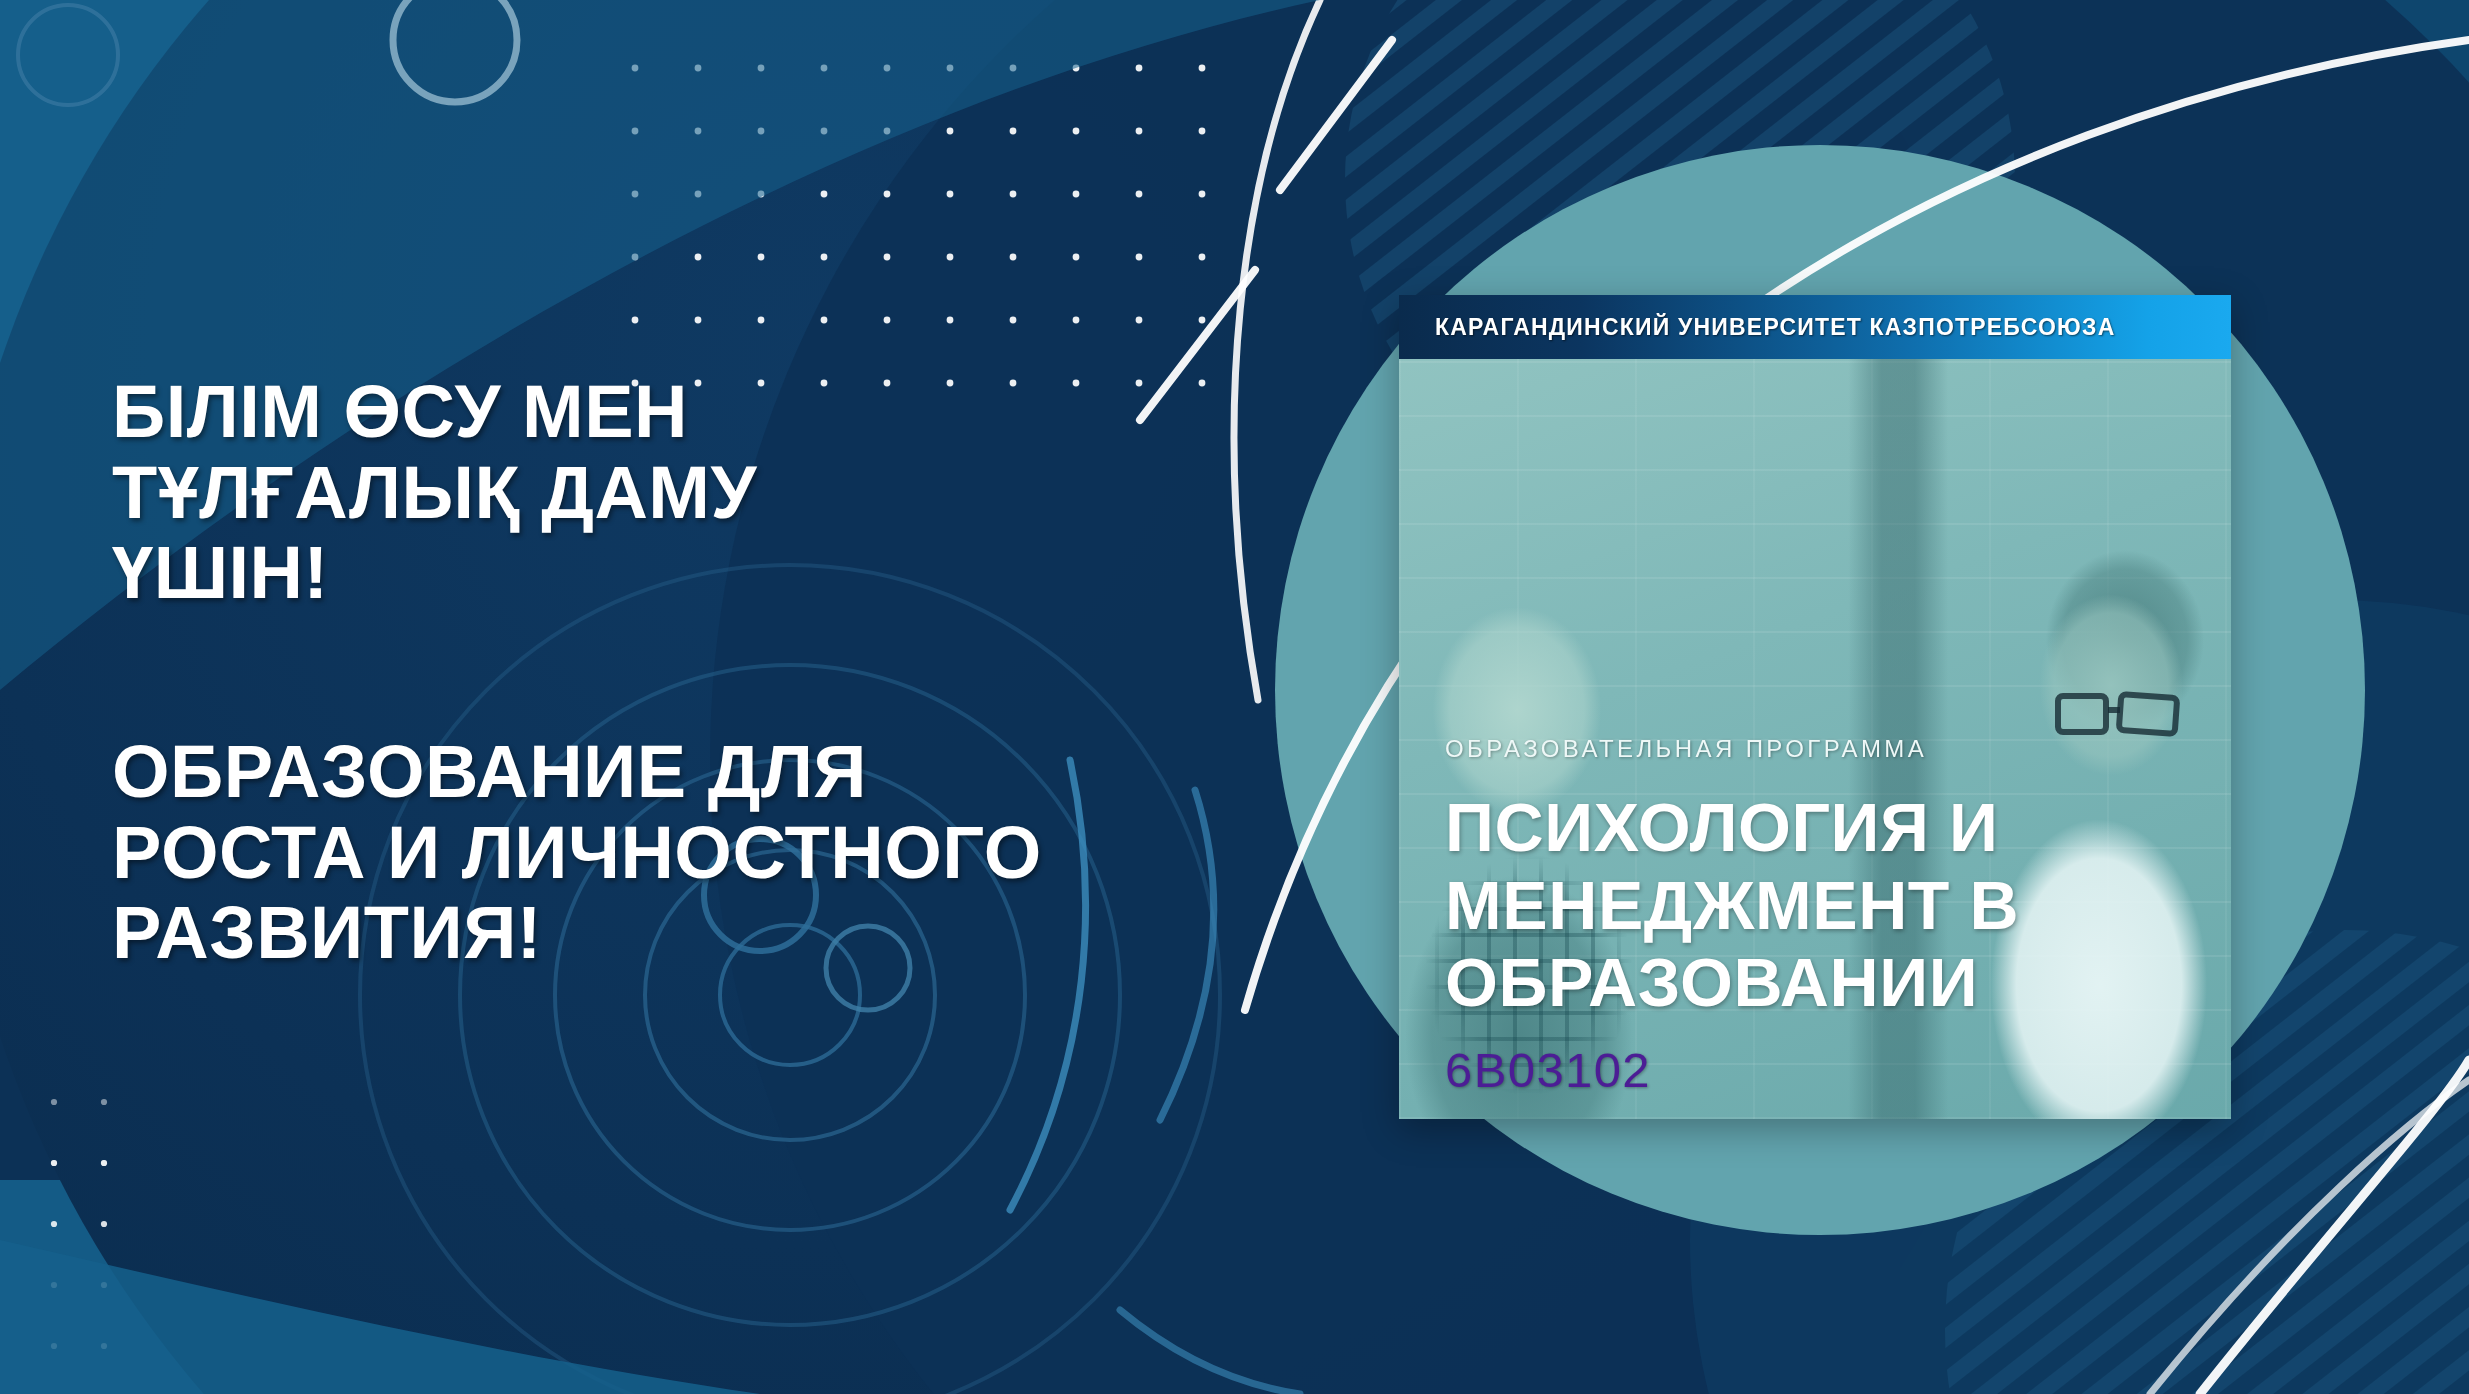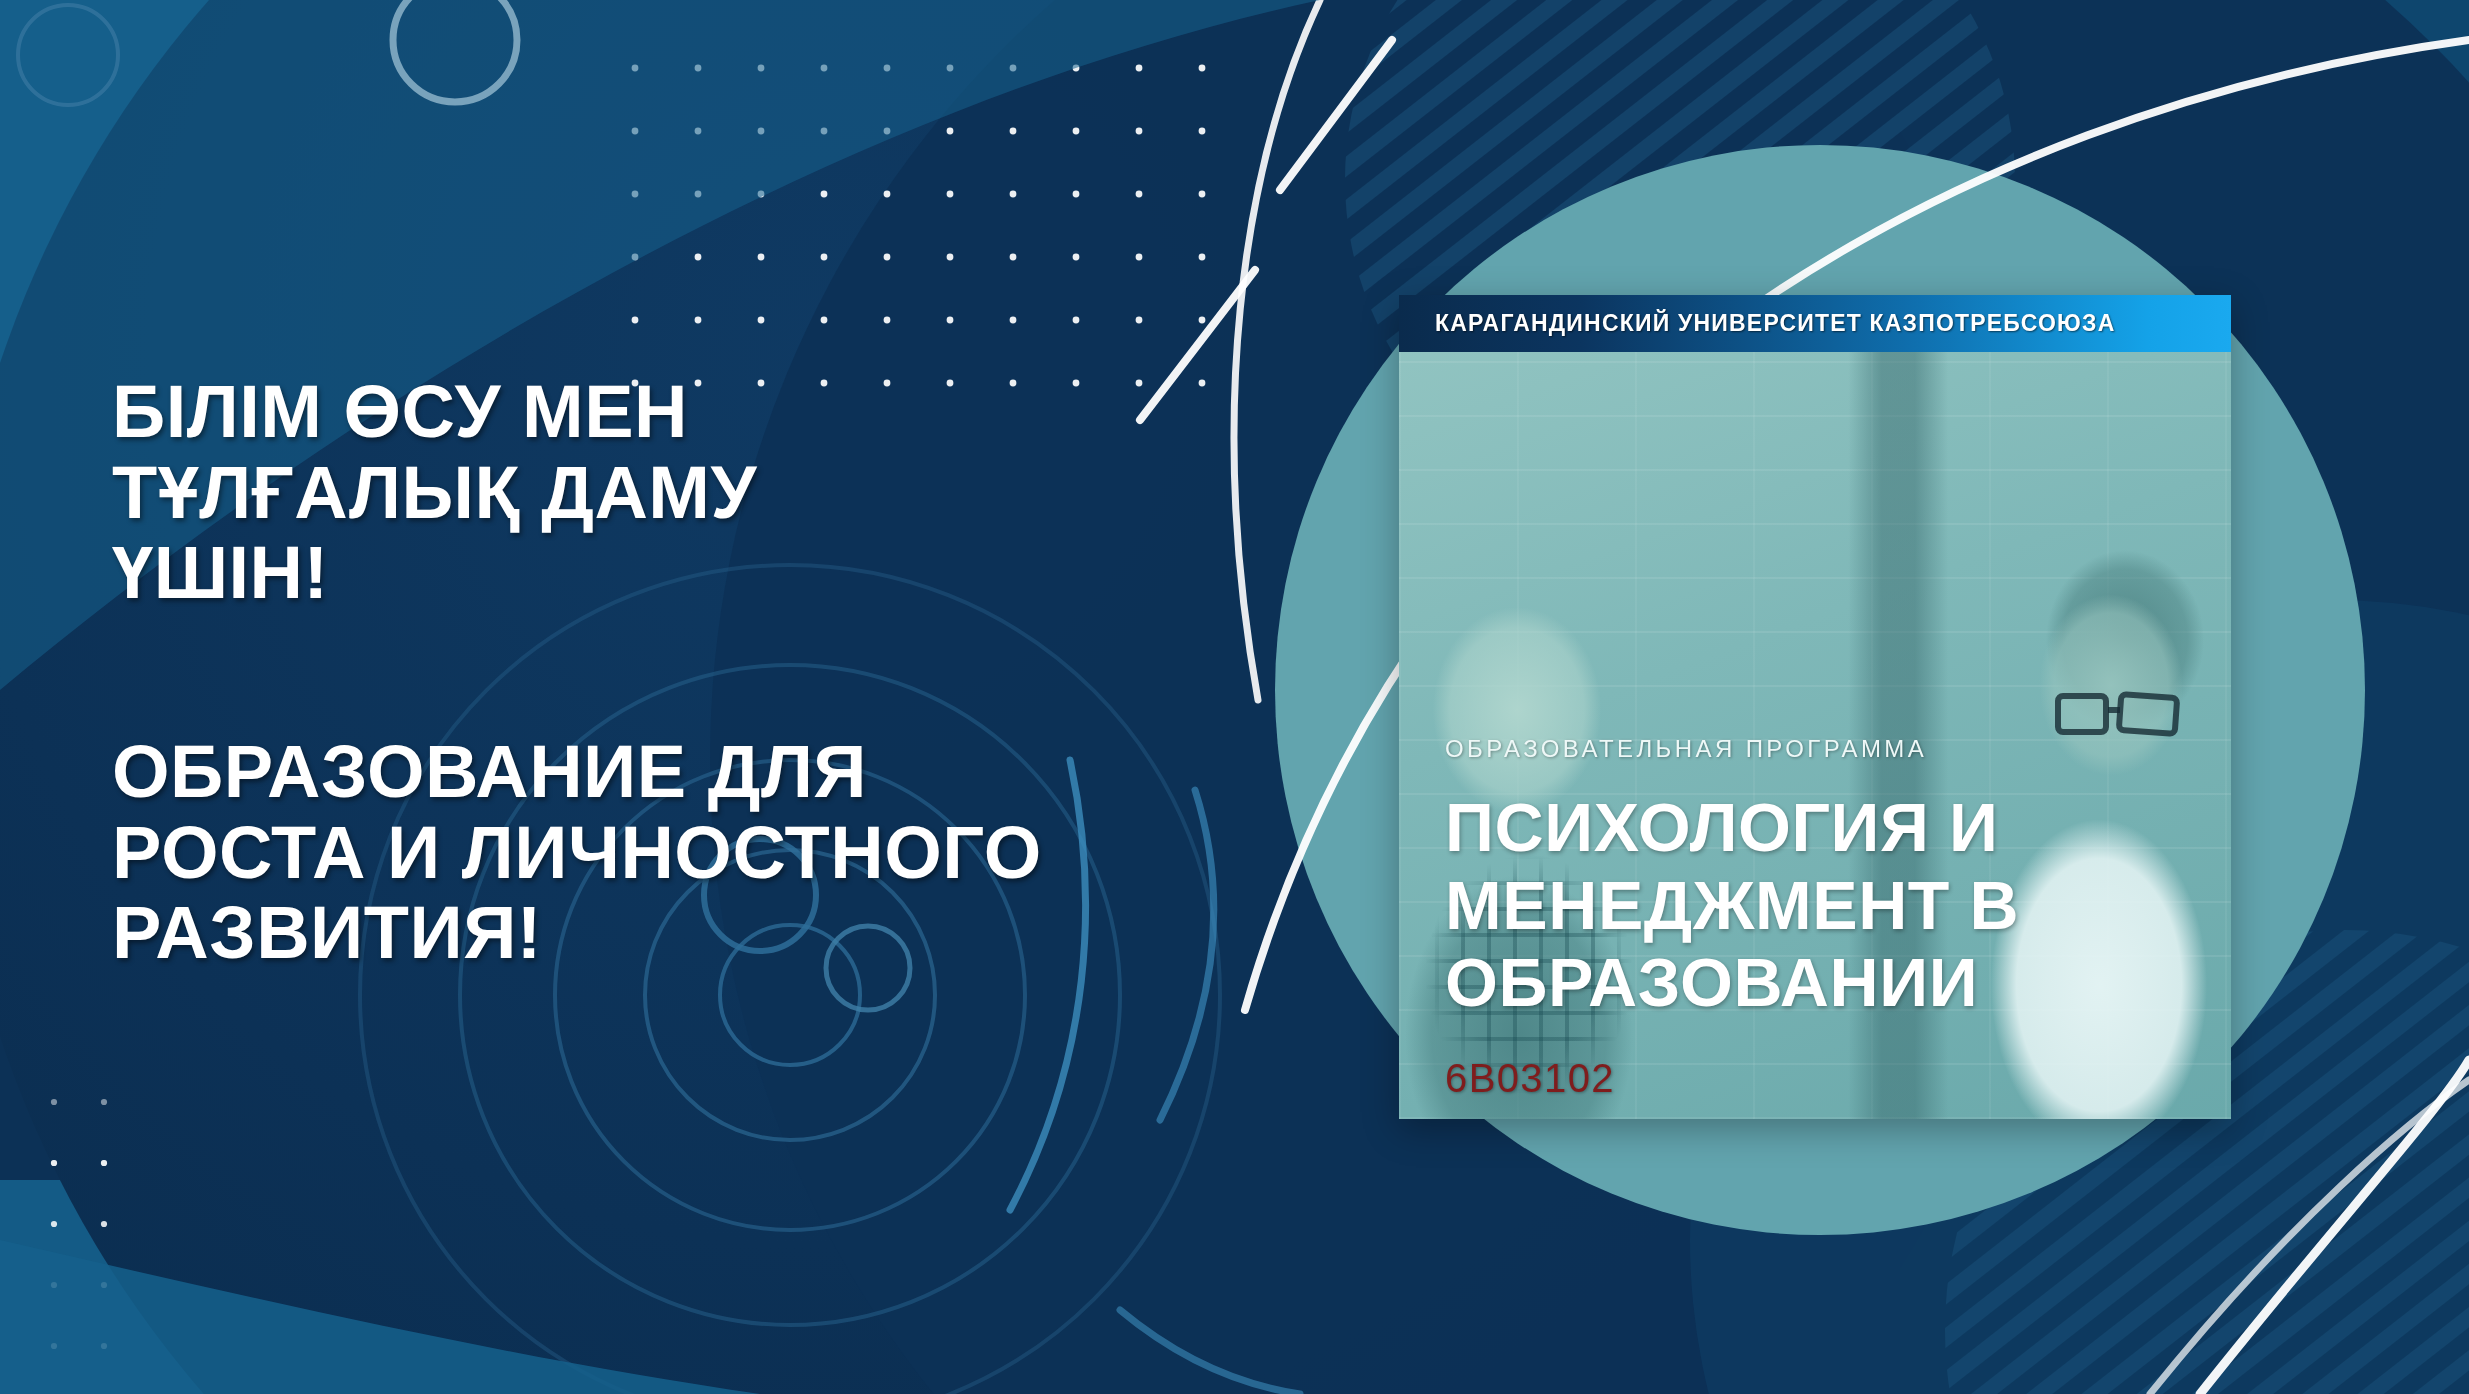--- a/index.html
+++ b/index.html
@@ -111,21 +111,21 @@
   #poster-glasses .bridge {
     position:absolute; left:53px; top:14px; width:12px; height:6px;
     background:rgba(22,44,52,0.80);
   }
 
   
   #poster-banner {
     position:absolute;
     left:0; top:0;
     width:100%;
-    height:57px;
+    height:64px;
     background:linear-gradient(90deg,#0a2b4d 0%, #0b3560 22%, #0f6fae 62%, #14a2e8 90%, #1aa9ef 100%);
     display:flex;
     align-items:center;
     z-index:5;
   }
   #poster-banner-text {
     color:#ffffff;
     font-size:23px;
     font-weight:bold;
     letter-spacing:1.2px;
@@ -151,24 +151,24 @@
   #poster-title {
     color:#ffffff;
     font-size:68px;
     font-weight:bold;
     line-height:1.14;
     letter-spacing:0.6px;
     text-shadow:1px 2px 4px rgba(0,0,0,0.32);
     white-space:pre-line;
   }
   #poster-code {
-    color:#7f1d1d;
-    font-size:40px;
+    color:#4c1d95;
+    font-size:49px;
     letter-spacing:1.4px;
-    margin-top:34px;
+    margin-top:20px;
     text-shadow:1px 1px 3px rgba(0,0,0,0.32);
   }
 </style>
 </head>
 <body>
 
 <div id="slide">
 
   <svg id="bg-layer" viewBox="0 0 2469 1394" preserveAspectRatio="none">
     <defs>

